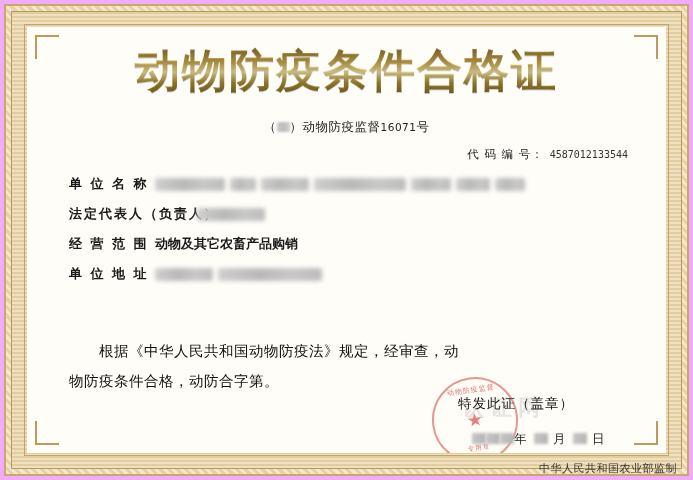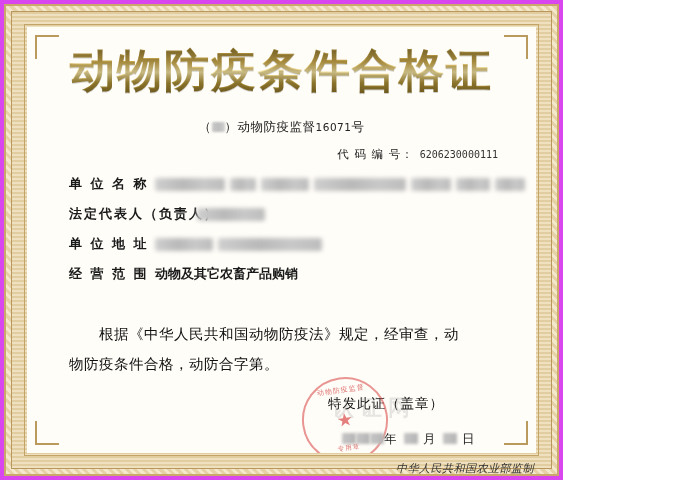--- a/index.html
+++ b/index.html
@@ -8,23 +8,23 @@
   }
   body {
     width: 693px;
     height: 480px;
     background: #ffffff;
     font-family: "DejaVu Sans", sans-serif;
     overflow: hidden;
   }
   .certificate {
     position: relative;
-    width: 563px;
+    width: 693px;
     height: 480px;
-    background: #d946ef;
+    background: #f0abfc;
     box-sizing: border-box;
   }
   
   .border-outer {
     position: absolute;
     top: 4px; left: 4px; right: 4px; bottom: 4px;
     border: 2px solid #c9a86a;
     background:
       repeating-linear-gradient(45deg,
         #f3e7cc 0px, #f3e7cc 3px,
@@ -153,21 +153,21 @@
     height: 13px;
     background: linear-gradient(90deg,#cfcfcf,#b9b9b9 40%,#c8c8c8 70%,#bdbdbd);
     filter: blur(2.2px);
     border-radius: 2px;
     vertical-align: -2px;
     margin-right: 5px;
   }
 
   .body-text {
     position: absolute;
-    top: 292px;
+    top: 309px;
     left: 42px;
     right: 48px;
     font-size: 14.5px;
     line-height: 30px;
     color: #111;
     letter-spacing: 0.5px;
   }
   .body-text .indent { display: inline-block; width: 30px; }
 
   .issuer {
@@ -242,25 +242,24 @@
     font-size: 22px;
     color: rgba(120,120,120,0.18);
     letter-spacing: 6px;
     font-weight: bold;
     margin-left: 33px;
   }
 
   .footer {
     position: absolute;
     bottom: 4px;
-    right: 29px;
+    right: 16px;
     font-size: 11px;
     color: #333;
     letter-spacing: 0.5px;
-    font-style: italic;
   }
 </style>
 </head>
 <body>
 
 <div class="certificate">
   <div class="border-outer"></div>
   <div class="border-mid"></div>
   <div class="border-inner-line"></div>
 
@@ -270,46 +269,46 @@
     <div class="corner bl"></div>
     <div class="corner br"></div>
 
     <div class="title">动物防疫条件合格证</div>
 
     <div class="subtitle">
       <span>（</span><span class="blur-tiny"></span><span>）动物防疫监督</span><span class="small">16071</span><span>号</span>
     </div>
 
     <div class="code-line">
-      <span class="label">代 码 编 号：</span><span class="val">6206230000111</span>
+      <span class="label">代 码 编 号：</span><span class="val">4587012133544</span>
     </div>
 
     <div class="fields">
       <div class="field-row">
         <div class="field-label">单 位 名 称</div>
         <div class="field-value">
           <span class="redact" style="width:70px"></span><span class="redact" style="width:26px"></span><span class="redact" style="width:48px"></span><span class="redact" style="width:92px"></span><span class="redact" style="width:40px"></span><span class="redact" style="width:34px"></span><span class="redact" style="width:30px"></span>
         </div>
       </div>
       <div class="field-row">
         <div class="field-label" style="flex:0 0 128px;width:128px">法定代表人（负责人）</div>
         <div class="field-value">
           <span class="redact" style="width:68px"></span>
         </div>
       </div>
       <div class="field-row">
+        <div class="field-label">经 营 范 围</div>
+        <div class="field-value">动物及其它农畜产品购销</div>
+      </div>
+      <div class="field-row">
         <div class="field-label">单 位 地 址</div>
         <div class="field-value">
           <span class="redact" style="width:58px"></span><span class="redact" style="width:104px"></span>
         </div>
       </div>
-      <div class="field-row">
-        <div class="field-label">经 营 范 围</div>
-        <div class="field-value">动物及其它农畜产品购销</div>
-      </div>
     </div>
 
     <div class="body-text">
       <span class="indent"></span><span>根据《中华人民共和国动物防疫法》规定，经审查，动</span><br>
       <span>物防疫条件合格，动防合字第。</span>
     </div>
 
     <div class="issuer">特发此证（盖章）</div>
 
     <div class="seal">

